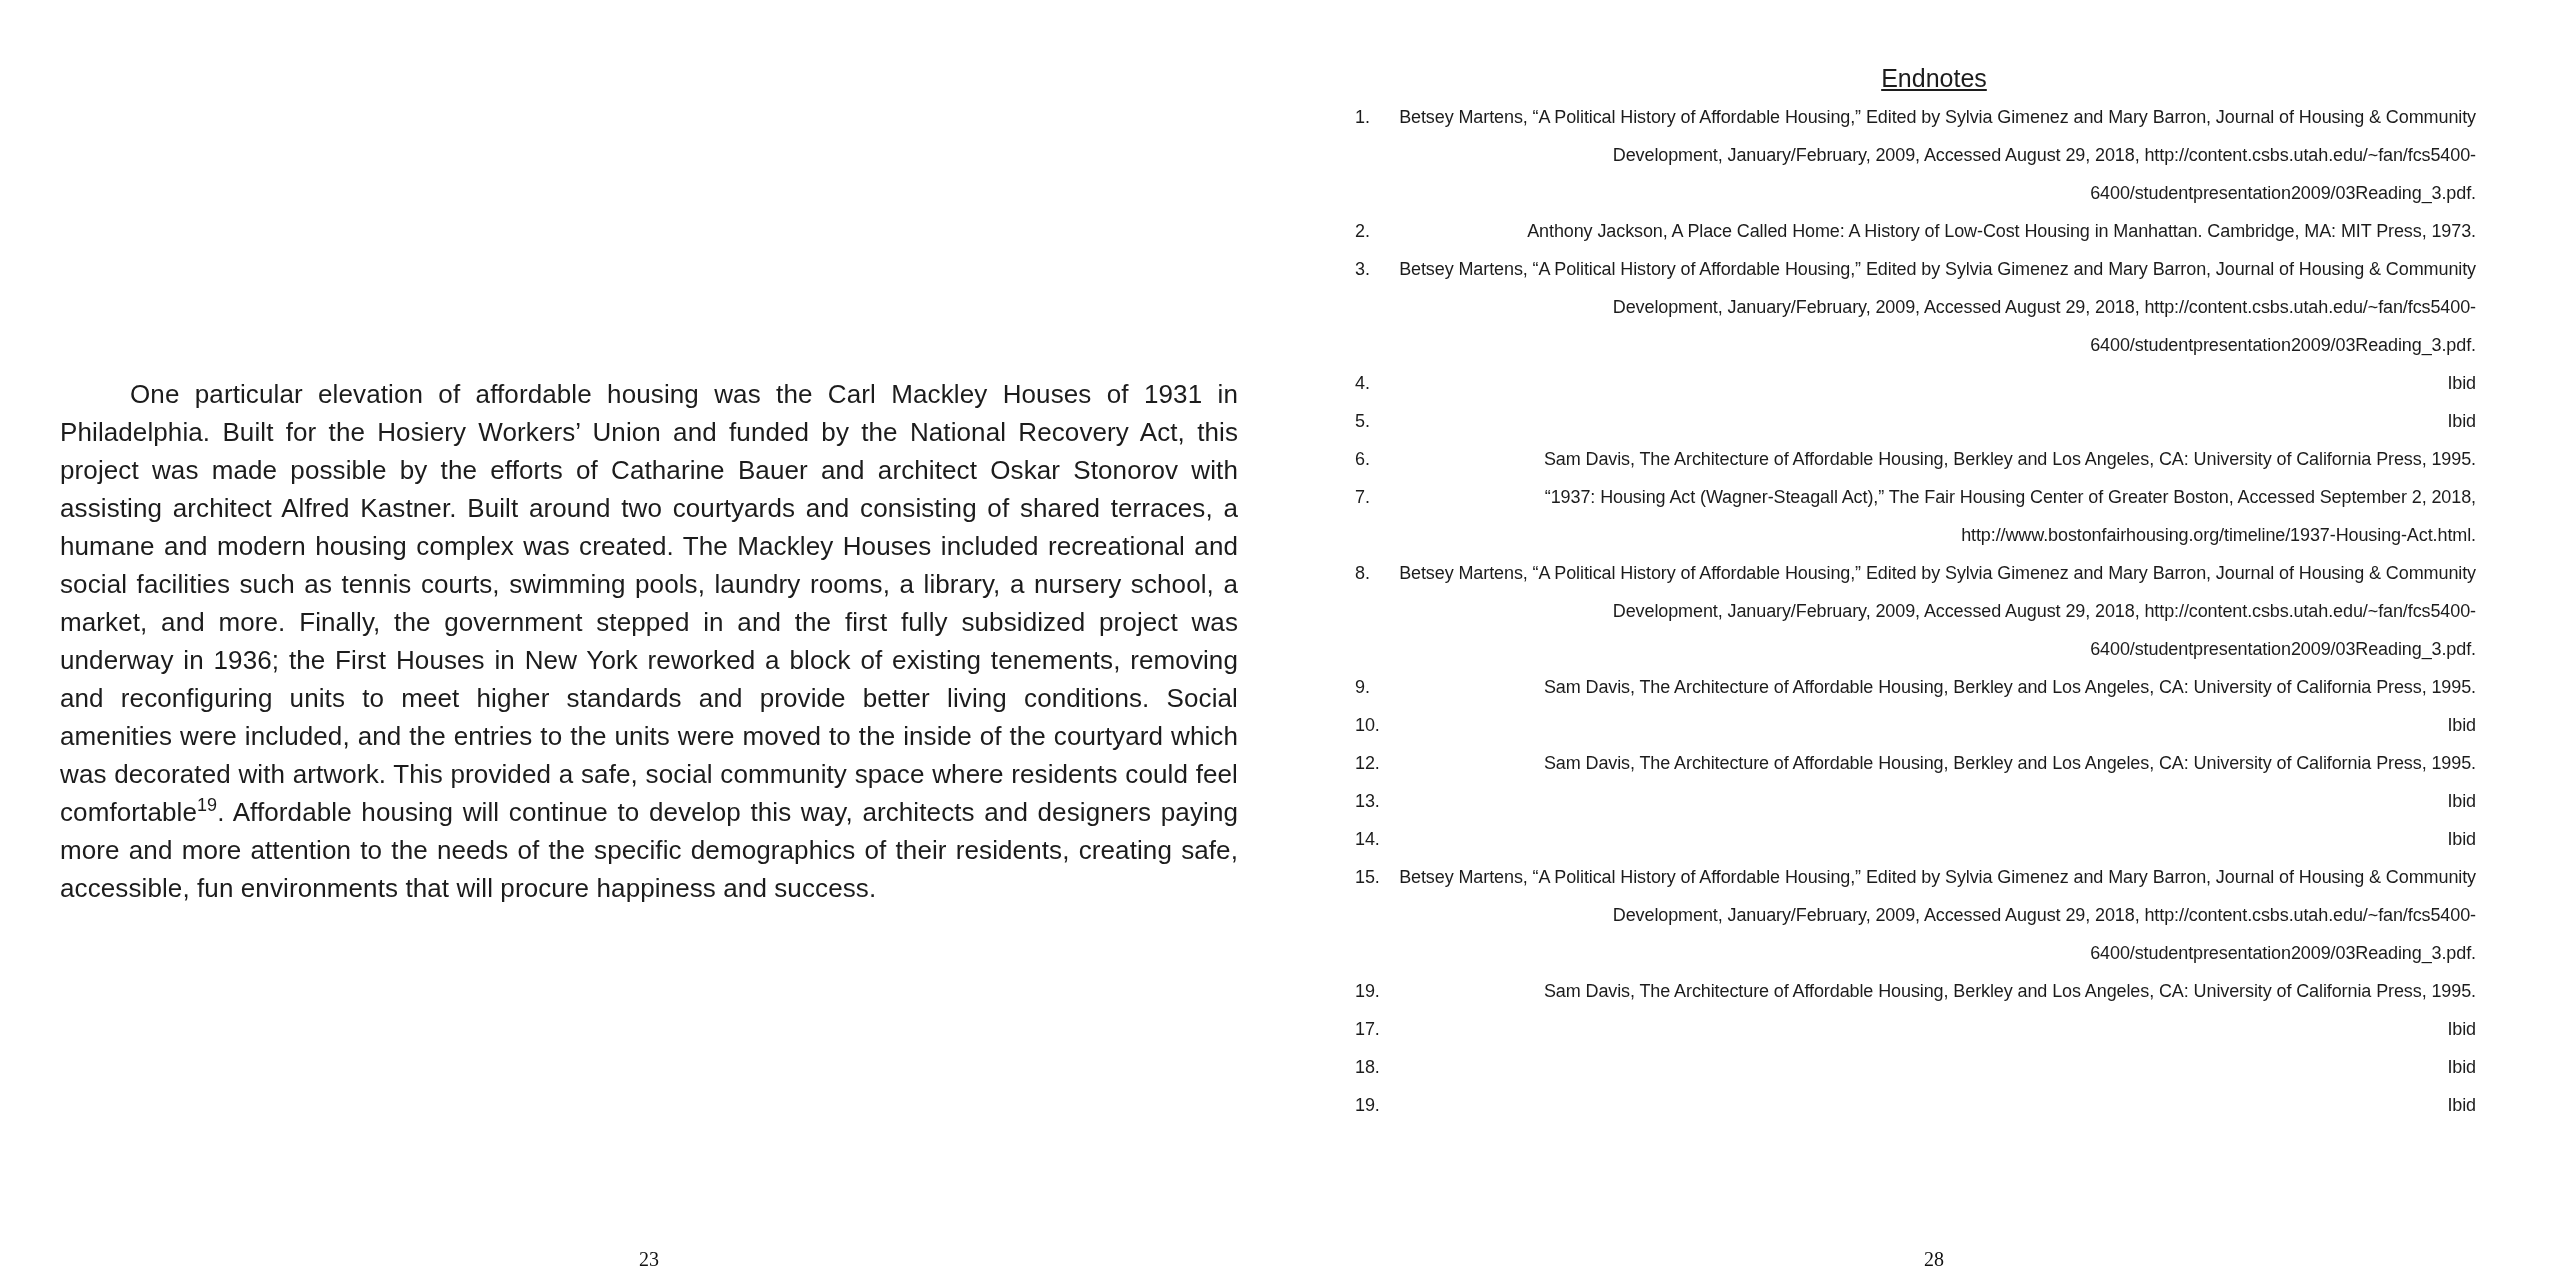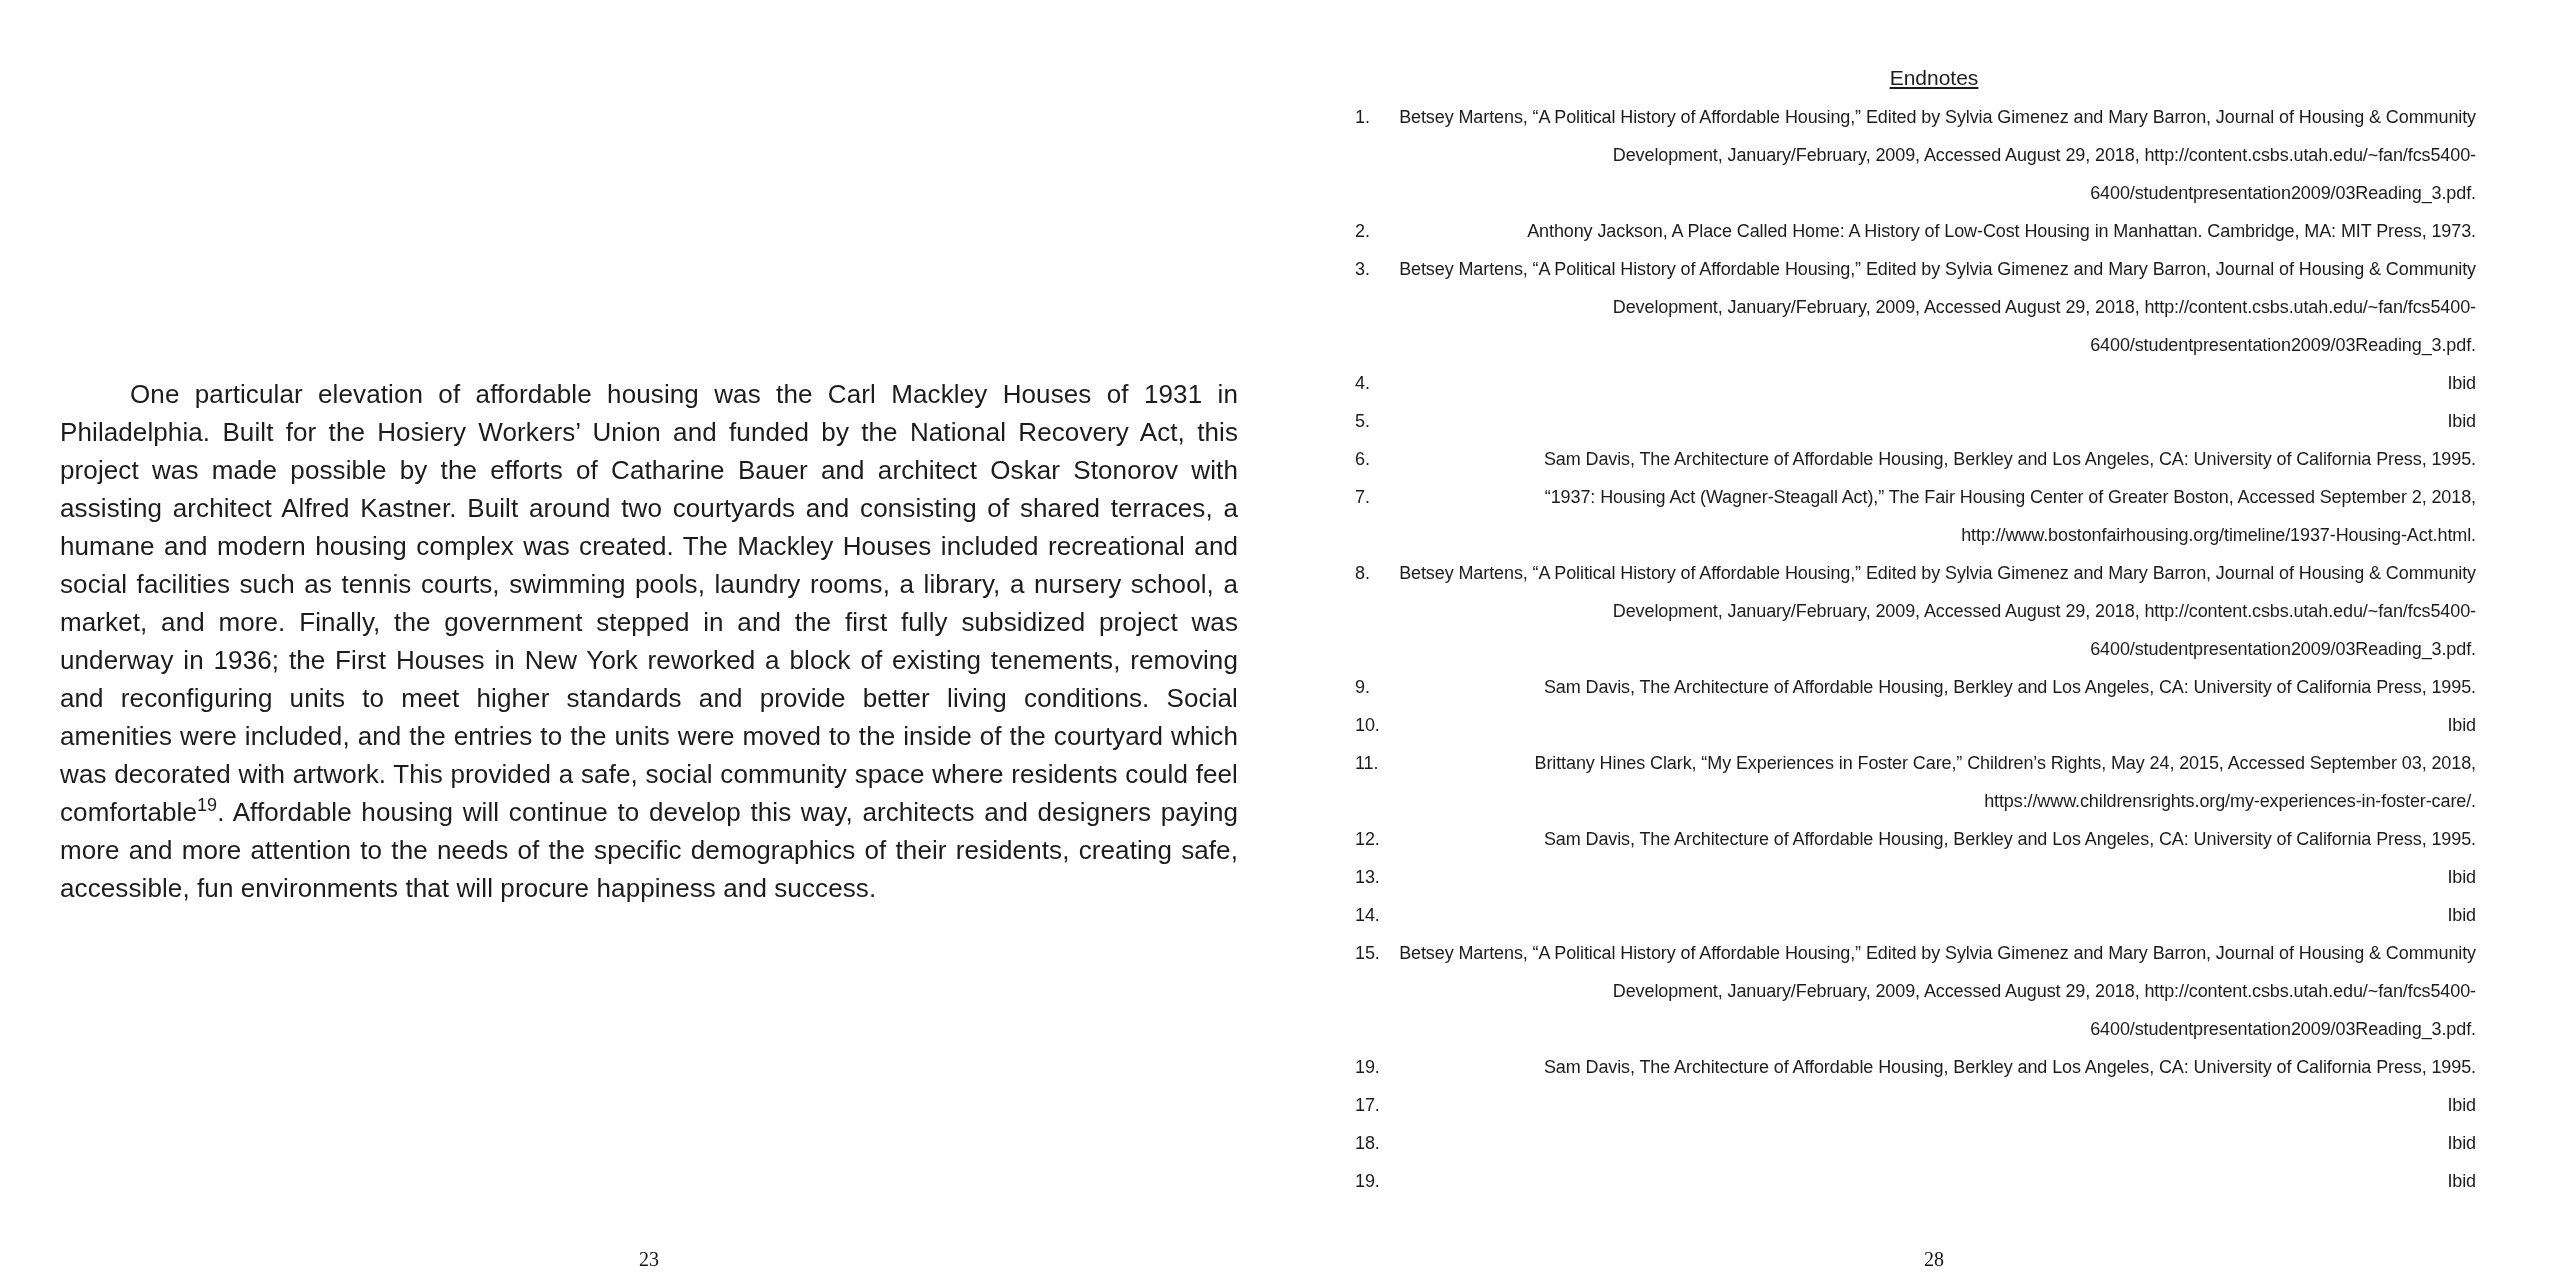--- a/index.html
+++ b/index.html
@@ -44,21 +44,21 @@
     vertical-align: super;
   }
 
   
   .endnotes-heading {
     position: absolute;
     left: 104px;          
     top: 66px;
     width: 1084px;
     text-align: center;
-    font-size: 21px;
+    font-size: 25px;
     line-height: 24px;
     text-decoration: underline;
     color: #1c1c1c;
   }
   .endnotes-list {
     position: absolute;
     left: 67px;          
     top: 98px;
     width: 1121px;        
     font-size: 18px;
@@ -140,24 +140,20 @@
         </div>
         <div class="endnote">
           <span class="endnote-num">9.</span>
           <span class="endnote-text">Sam Davis, The Architecture of Affordable Housing, Berkley and Los Angeles, CA: University of California Press, 1995.</span>
         </div>
         <div class="endnote">
           <span class="endnote-num">10.</span>
           <span class="endnote-text">Ibid</span>
         </div>
         <div class="endnote">
-          <span class="endnote-num">11.</span>
-          <span class="endnote-text">Brittany Hines Clark, “My Experiences in Foster Care,” Children’s Rights, May 24, 2015, Accessed September 03, 2018, https://www.childrensrights.org/my-experiences-in-foster-care/.</span>
-        </div>
-        <div class="endnote">
           <span class="endnote-num">12.</span>
           <span class="endnote-text">Sam Davis, The Architecture of Affordable Housing, Berkley and Los Angeles, CA: University of California Press, 1995.</span>
         </div>
         <div class="endnote">
           <span class="endnote-num">13.</span>
           <span class="endnote-text">Ibid</span>
         </div>
         <div class="endnote">
           <span class="endnote-num">14.</span>
           <span class="endnote-text">Ibid</span>

